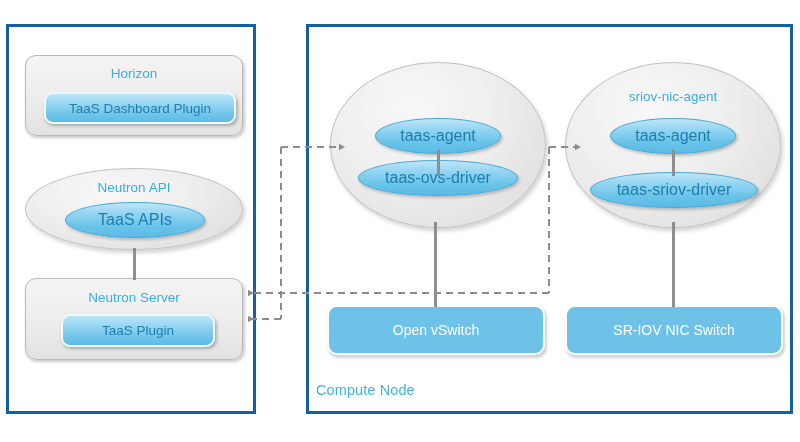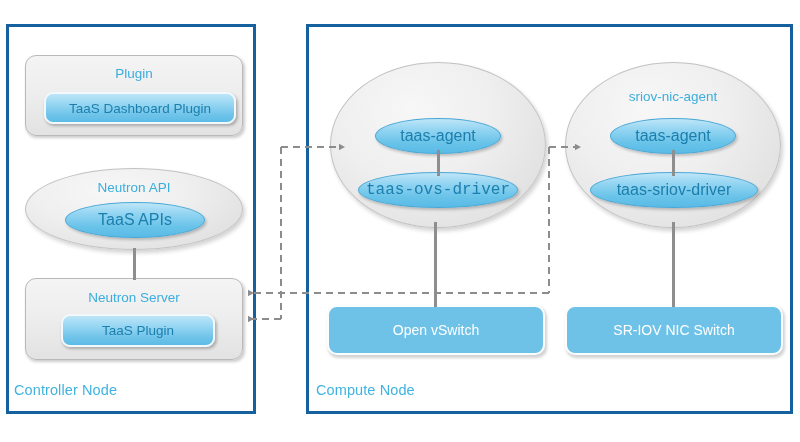--- a/index.html
+++ b/index.html
@@ -88,42 +88,41 @@
   
   .vline{position:absolute;width:3px;background:#8e8e8e;}
   svg.links{position:absolute;left:0;top:0;width:800px;height:442px;overflow:visible;}
 </style>
 </head>
 <body>
 
 <div class="canvas">
 
   <div class="panel" style="left:6px;top:24px;width:250px;height:390px;"></div>
-  <div class="panel-label" style="left:14px;top:382px;">Controller Node</div>
 
   <div class="grey-box" style="left:25px;top:55px;width:218px;height:81px;">
-    <div class="grey-title" style="top:10px;">Plugin</div>
+    <div class="grey-title" style="top:10px;">Horizon</div>
   </div>
   <div class="blue-pill" style="left:44px;top:92px;width:192px;height:32px;">TaaS Dashboard Plugin</div>
 
   <div class="grey-ellipse" style="left:25px;top:168px;width:218px;height:82px;"></div>
   <div class="grey-title" style="left:25px;width:218px;top:180px;">Neutron API</div>
   <div class="blue-ellipse" style="left:65px;top:202px;width:140px;height:36px;">TaaS APIs</div>
 
   <div class="grey-box" style="left:25px;top:278px;width:218px;height:82px;">
     <div class="grey-title" style="top:11px;">Neutron Server</div>
   </div>
   <div class="blue-pill" style="left:61px;top:314px;width:154px;height:33px;">TaaS Plugin</div>
 
   <div class="panel" style="left:306px;top:24px;width:487px;height:390px;"></div>
   <div class="panel-label" style="left:316px;top:382px;">Compute Node</div>
 
   <div class="grey-ellipse" style="left:330px;top:62px;width:216px;height:166px;"></div>
   <div class="blue-ellipse" style="left:375px;top:118px;width:126px;height:36px;">taas-agent</div>
-  <div class="blue-ellipse" style="left:358px;top:172px;width:160px;height:36px;font-family:Liberation Mono, monospace;">taas-ovs-driver</div>
+  <div class="blue-ellipse" style="left:358px;top:160px;width:160px;height:36px;">taas-ovs-driver</div>
 
   <div class="grey-ellipse" style="left:565px;top:62px;width:216px;height:166px;"></div>
   <div class="grey-title" style="left:565px;width:216px;top:89px;">sriov-nic-agent</div>
   <div class="blue-ellipse" style="left:610px;top:118px;width:126px;height:36px;">taas-agent</div>
   <div class="blue-ellipse" style="left:590px;top:172px;width:168px;height:36px;">taas-sriov-driver</div>
 
   <div class="blue-solid" style="left:565px;top:305px;width:218px;height:50px;">SR-IOV NIC Switch</div>
   <div class="blue-solid" style="left:327px;top:305px;width:218px;height:50px;">Open vSwitch</div>
 
   <div class="vline" style="left:133px;top:248px;height:32px;"></div>

